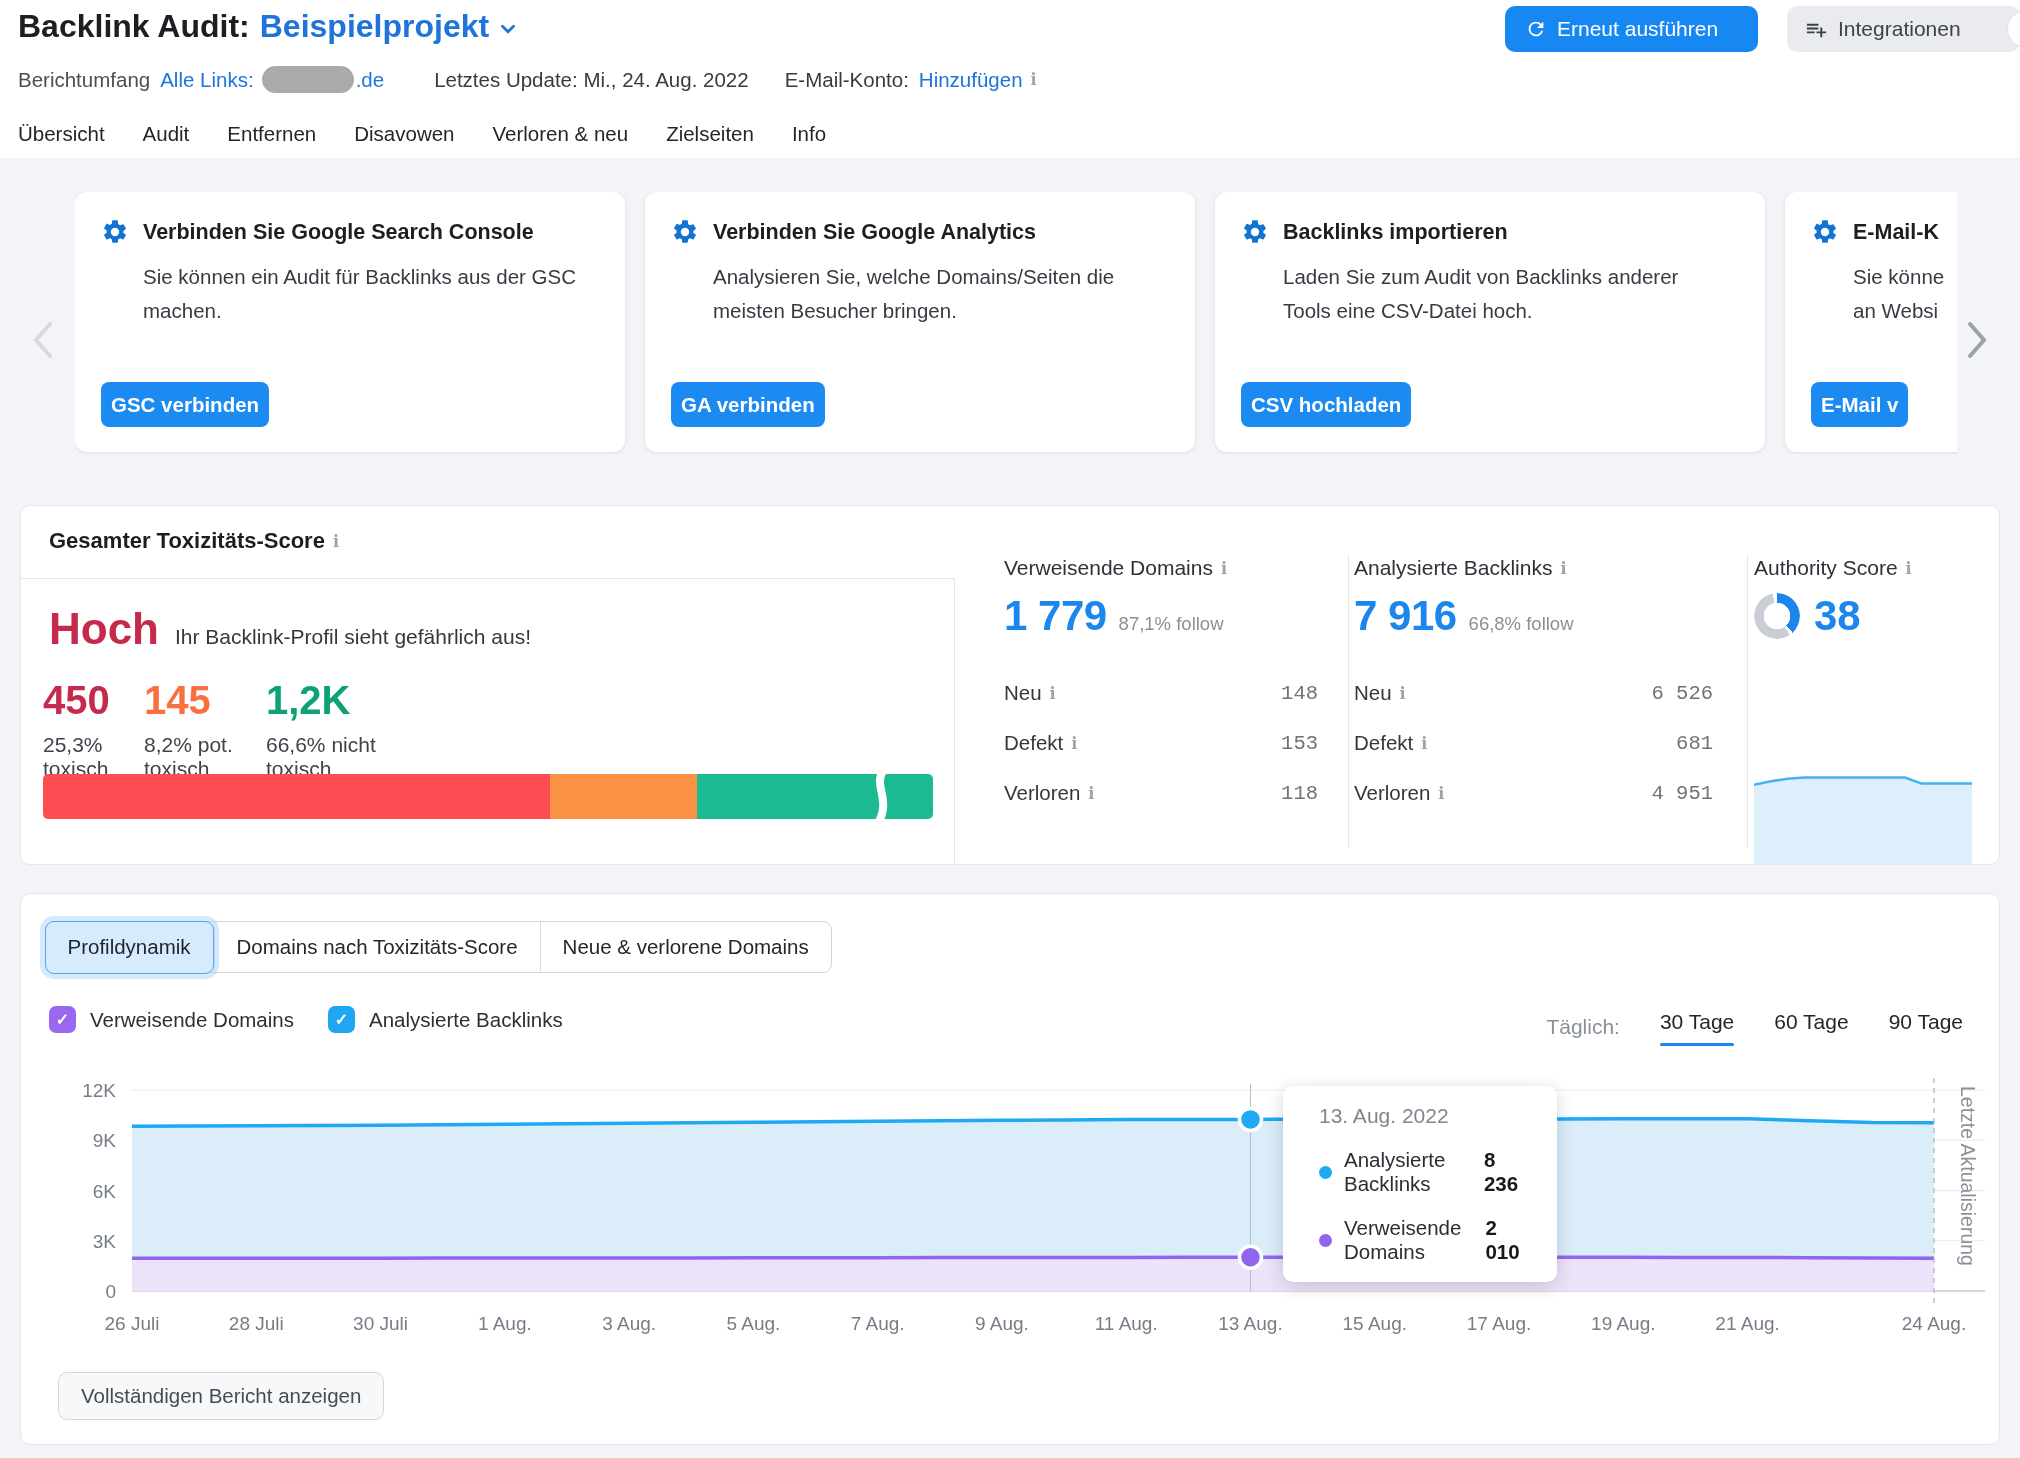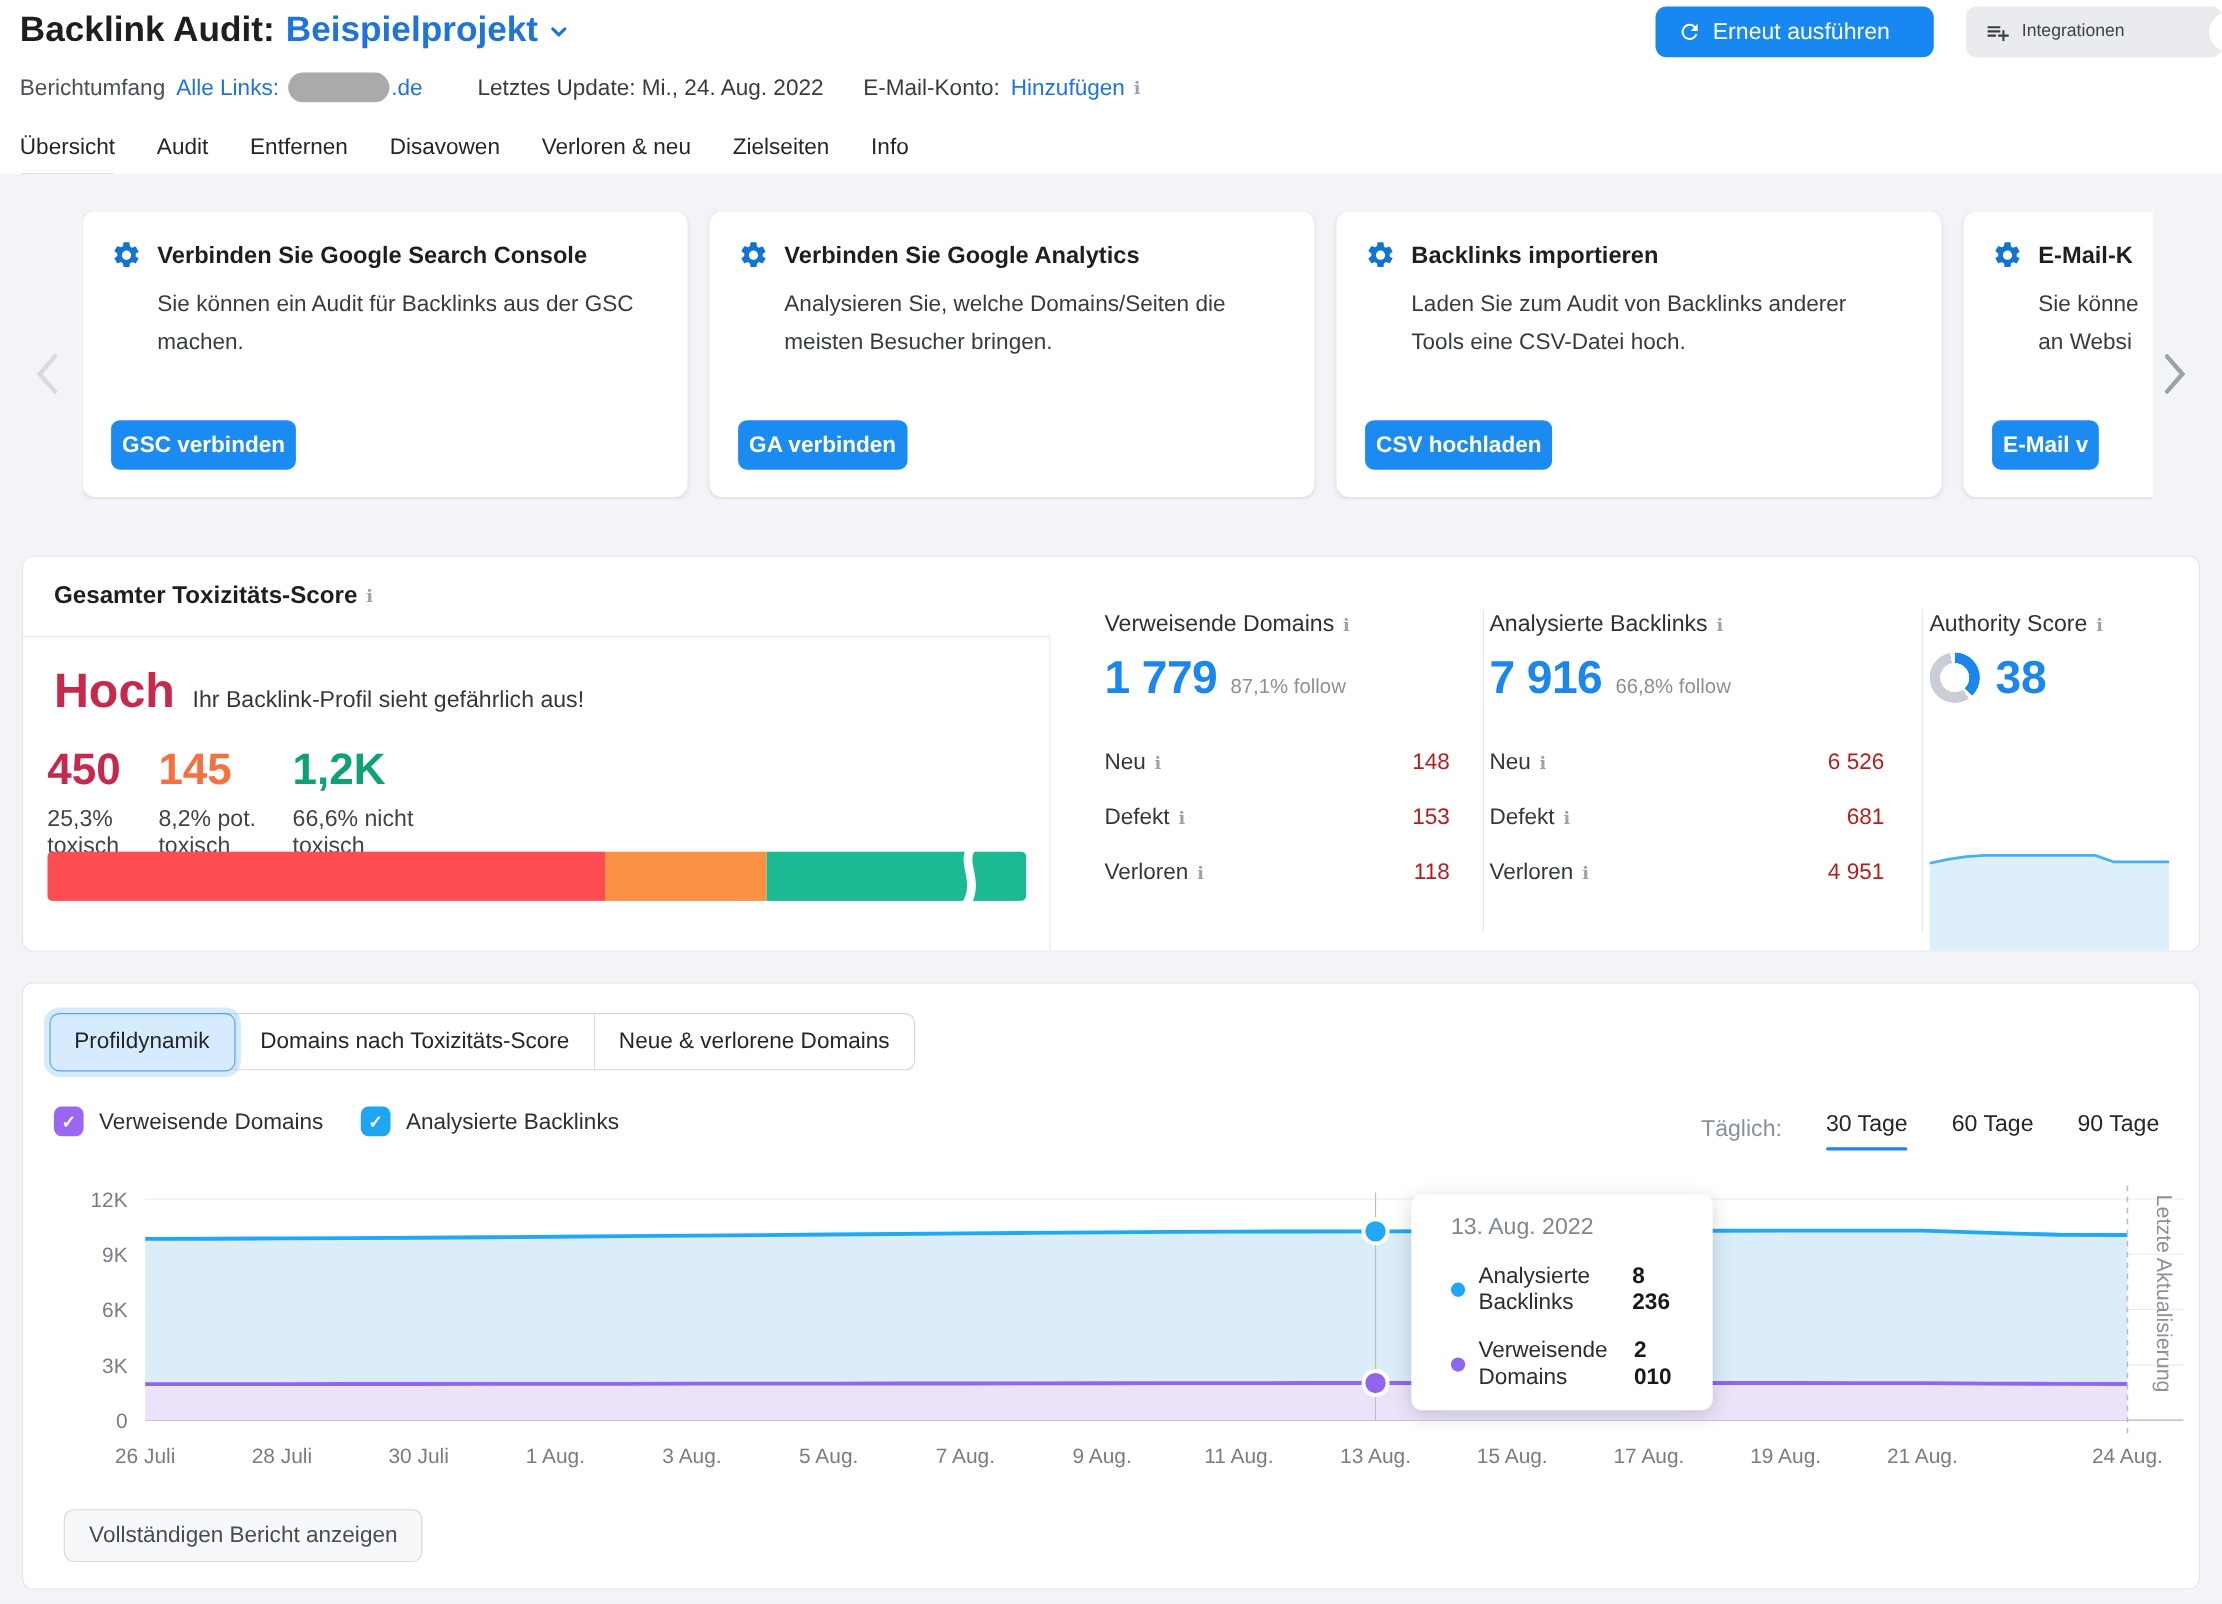--- a/index.html
+++ b/index.html
@@ -10,21 +10,21 @@
   
   .title-row{position:absolute;left:18px;top:8px;display:flex;align-items:center;font-size:32px;font-weight:700;}
   .title-row .project{color:#1e74da;margin-left:10px;}
   .chev-down{margin-left:8px;margin-top:4px;}
   .btn-primary{
     position:absolute;top:6px;height:46px;border-radius:10px;background:#1787f1;color:#fff;
     display:flex;align-items:center;gap:10px;font-size:21px;padding:0 20px;box-sizing:border-box;
   }
   .btn-gray{
     position:absolute;top:6px;height:46px;border-radius:10px;background:#e9ebef;color:#3d424a;
-    display:flex;align-items:center;gap:10px;font-size:16px;padding:0 18px;box-sizing:border-box;overflow:visible;
+    display:flex;align-items:center;gap:10px;font-size:21px;padding:0 18px;box-sizing:border-box;overflow:visible;
   }
   .btn-gray .cut-circle{position:absolute;right:-24px;top:5px;width:36px;height:36px;border-radius:50%;background:#ffffff;box-shadow:0 0 0 1px #e2e4e8;}
   .meta-row{position:absolute;left:18px;top:66px;font-size:20.5px;color:#373b42;display:flex;align-items:center;}
   .meta-row .lbl{color:#4a4f57;}
   .meta-row .lnk{color:#1e74da;}
   .blob{display:inline-block;width:92px;height:27px;border-radius:14px;background:#a8aaac;vertical-align:middle;margin:0 2px 0 8px;}
   .iico{display:inline-block;font-style:normal;font-weight:700;color:#9aa3ad;font-size:16px;margin-left:8px;font-family:"DejaVu Serif", serif;}
   .tabs{position:absolute;left:0;top:116px;width:2020px;border-bottom:1px solid #e3e5e9;padding-left:18px;box-sizing:border-box;display:flex;gap:38px;}
   .tab{font-size:20.5px;color:#23262b;padding:6px 0 15px 0;position:relative;cursor:pointer;}
   .tab.active::after{content:"";position:absolute;left:0;right:0;bottom:-1px;height:4px;border-radius:3px;background:#1787f1;}
@@ -64,21 +64,21 @@
   #col-bl{left:1333px;width:359px;}
   #col-as{left:1733px;width:240px;}
   .col-div{position:absolute;top:48px;bottom:16px;border-left:1px solid #e4e6ea;}
   #div1{left:1327px;} #div2{left:1726px;}
   .stat-label{font-size:21px;color:#2d3138;display:flex;align-items:center;}
   .stat-big{margin-top:12px;display:flex;align-items:baseline;gap:12px;}
   .stat-big .v{font-size:42px;font-weight:700;color:#1b87ee;letter-spacing:-0.5px;}
   .stat-big .f{font-size:18.5px;color:#8a9099;text-align:right;}
   .stat-rows{margin-top:28px;}
   .stat-row{display:flex;align-items:center;justify-content:space-between;font-size:20.5px;color:#33373d;height:50px;}
-  .stat-row .rv{color:#b91c1c;}
+  .stat-row .rv{color:#737373;font-family:Liberation Mono, monospace;}
   .stat-row .rl{display:flex;align-items:center;}
   .as-score{margin-top:12px;display:flex;align-items:center;gap:14px;}
   .donut{width:46px;height:46px;border-radius:50%;
     -webkit-mask:radial-gradient(circle, transparent 0 13px, #000 13.5px);
     mask:radial-gradient(circle, transparent 0 13px, #000 13.5px);}
   .as-num{font-size:42px;font-weight:700;color:#1b87ee;}
   #spark{position:absolute;left:0;top:200px;}
   
   .segctl{position:absolute;left:24px;top:27px;display:flex;border:1px solid #d3d6db;border-radius:9px;background:#fff;height:50px;align-items:stretch;}
   .segctl .seg-item{font-size:20.5px;color:#23262b;display:flex;align-items:center;padding:0 22px;position:relative;}

